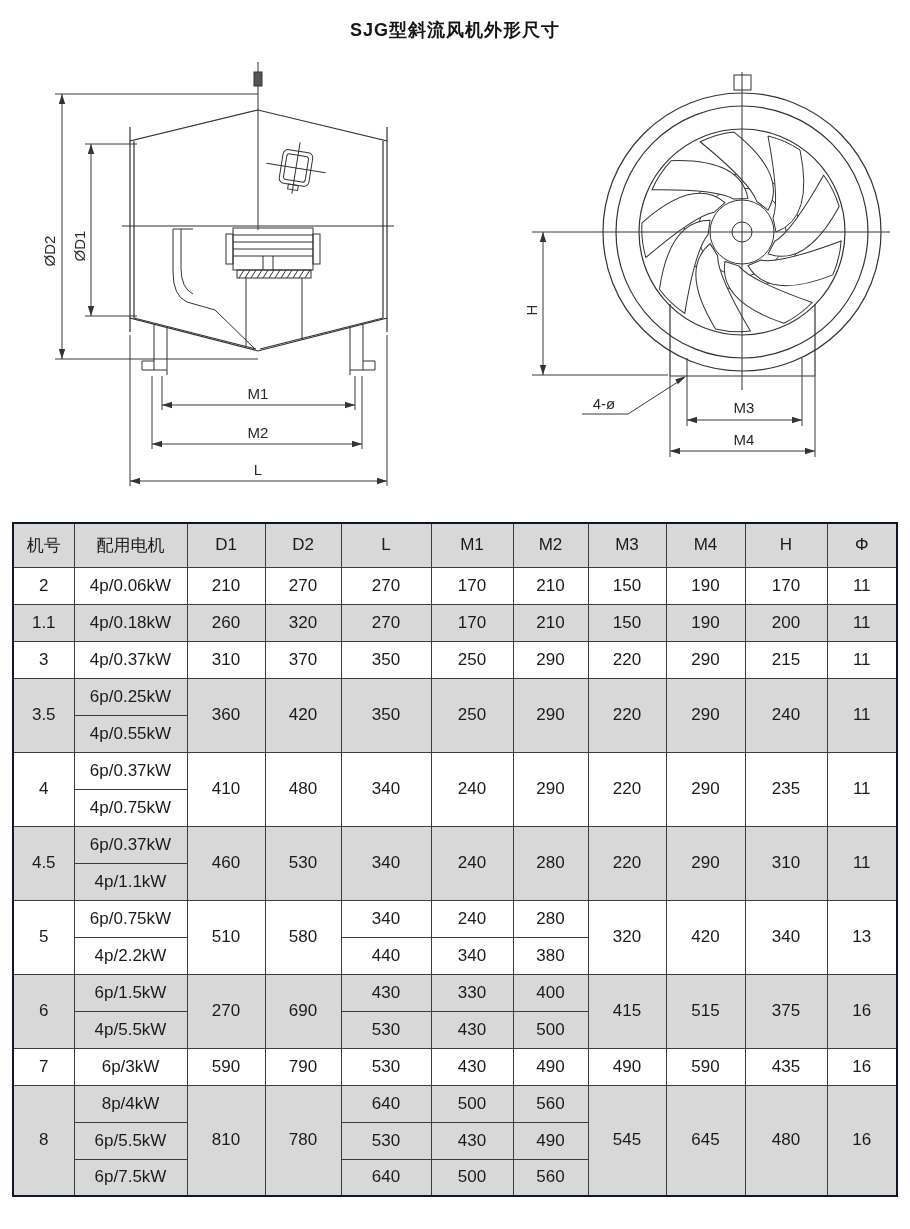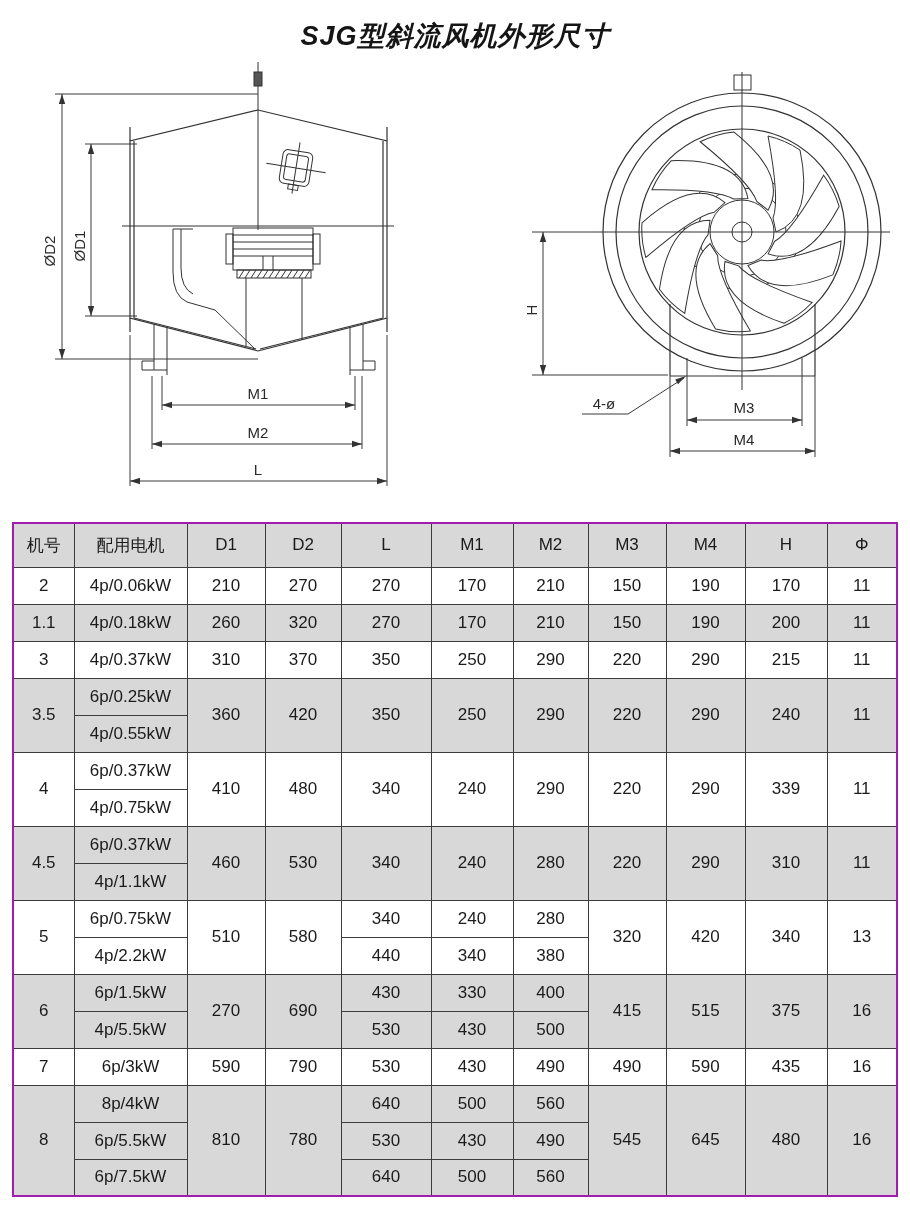--- a/index.html
+++ b/index.html
@@ -1,26 +1,26 @@
 <!DOCTYPE html>
 <html><head>
 <meta charset="utf-8">
 <style>
   html,body{margin:0;padding:0;background:#ffffff;}
   .page{position:relative;width:910px;height:1229px;background:#fff;overflow:hidden;
         font-family:"Liberation Sans", sans-serif;color:#1b1b1b;}
   .title{position:absolute;top:18px;left:0;width:100%;text-align:center;
-         font-size:27px;font-weight:700;letter-spacing:1px;color:#151515;font-style:italic;}
+         font-size:18px;font-weight:700;letter-spacing:1px;color:#151515;}
   .svgwrap{position:absolute;top:58px;}
   .svg-left{left:15px;}
   .svg-right{left:490px;}
   svg{display:block;}
   svg text{font-family:"Liberation Sans", sans-serif;font-size:15px;fill:#2a2a2a;}
   .dims{position:absolute;left:12px;top:522px;width:884px;border-collapse:collapse;
-        table-layout:fixed;border:2px solid #a21caf;}
+        table-layout:fixed;border:2px solid #0f172a;}
   .dims th,.dims td{border:1px solid #3c3c3c;text-align:center;vertical-align:middle;
         padding:0;font-size:17px;font-weight:400;overflow:hidden;}
   .dims thead tr{height:44px;}
   .dims thead th{background:#d8d8d8;}
   .dims tbody tr{height:37px;}
   .dims tr.g td{background:#d8d8d8;}
   .c0{width:61px}.c1{width:113px}.c2{width:78px}.c3{width:76px}.c4{width:90px}
   .c5{width:82px}.c6{width:75px}.c7{width:78px}.c8{width:79px}.c9{width:82px}.c10{width:70px}
 </style>
 </head>
@@ -247,21 +247,21 @@
       <tr>
         <td rowspan="2">4</td>
         <td>6p/0.37kW</td>
         <td rowspan="2">410</td>
         <td rowspan="2">480</td>
         <td rowspan="2">340</td>
         <td rowspan="2">240</td>
         <td rowspan="2">290</td>
         <td rowspan="2">220</td>
         <td rowspan="2">290</td>
-        <td rowspan="2">339</td>
+        <td rowspan="2">235</td>
         <td rowspan="2">11</td>
       </tr>
       <tr>
         <td>4p/0.75kW</td>
       </tr>
 
       <tr class="g">
         <td rowspan="2">4.5</td>
         <td>6p/0.37kW</td>
         <td rowspan="2">460</td>

